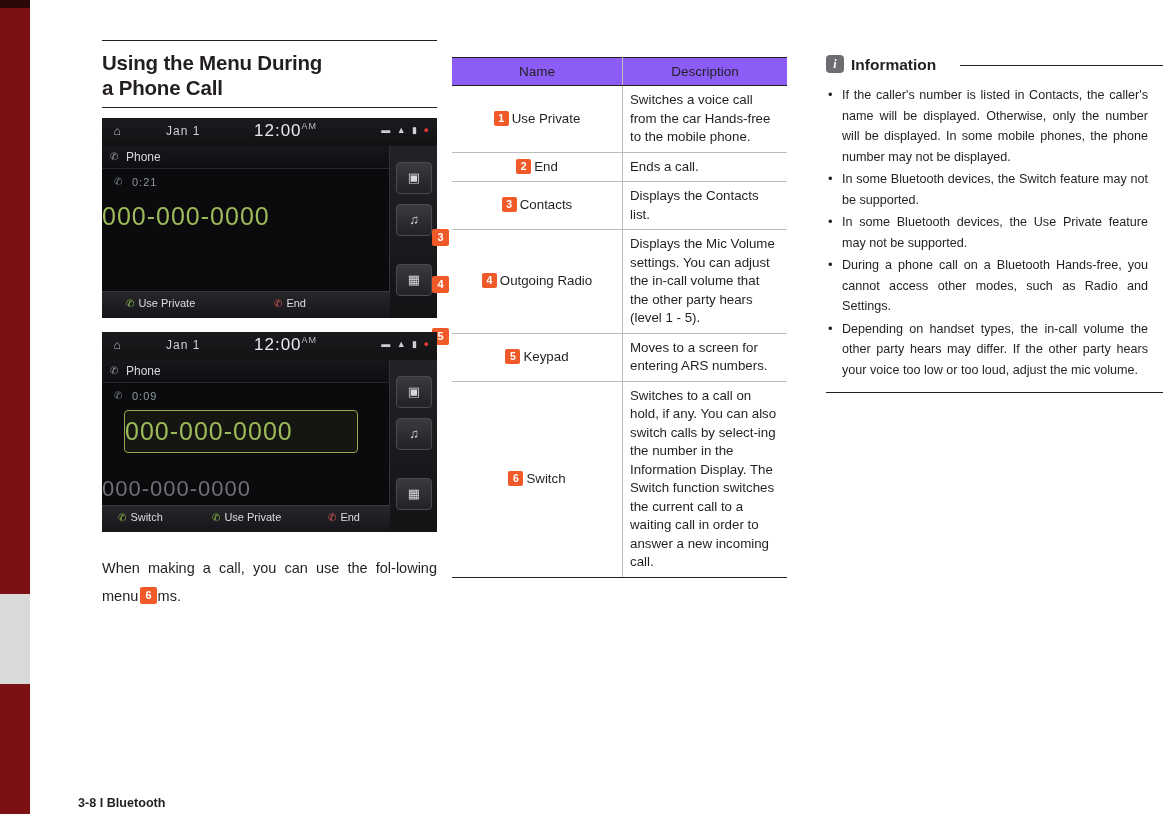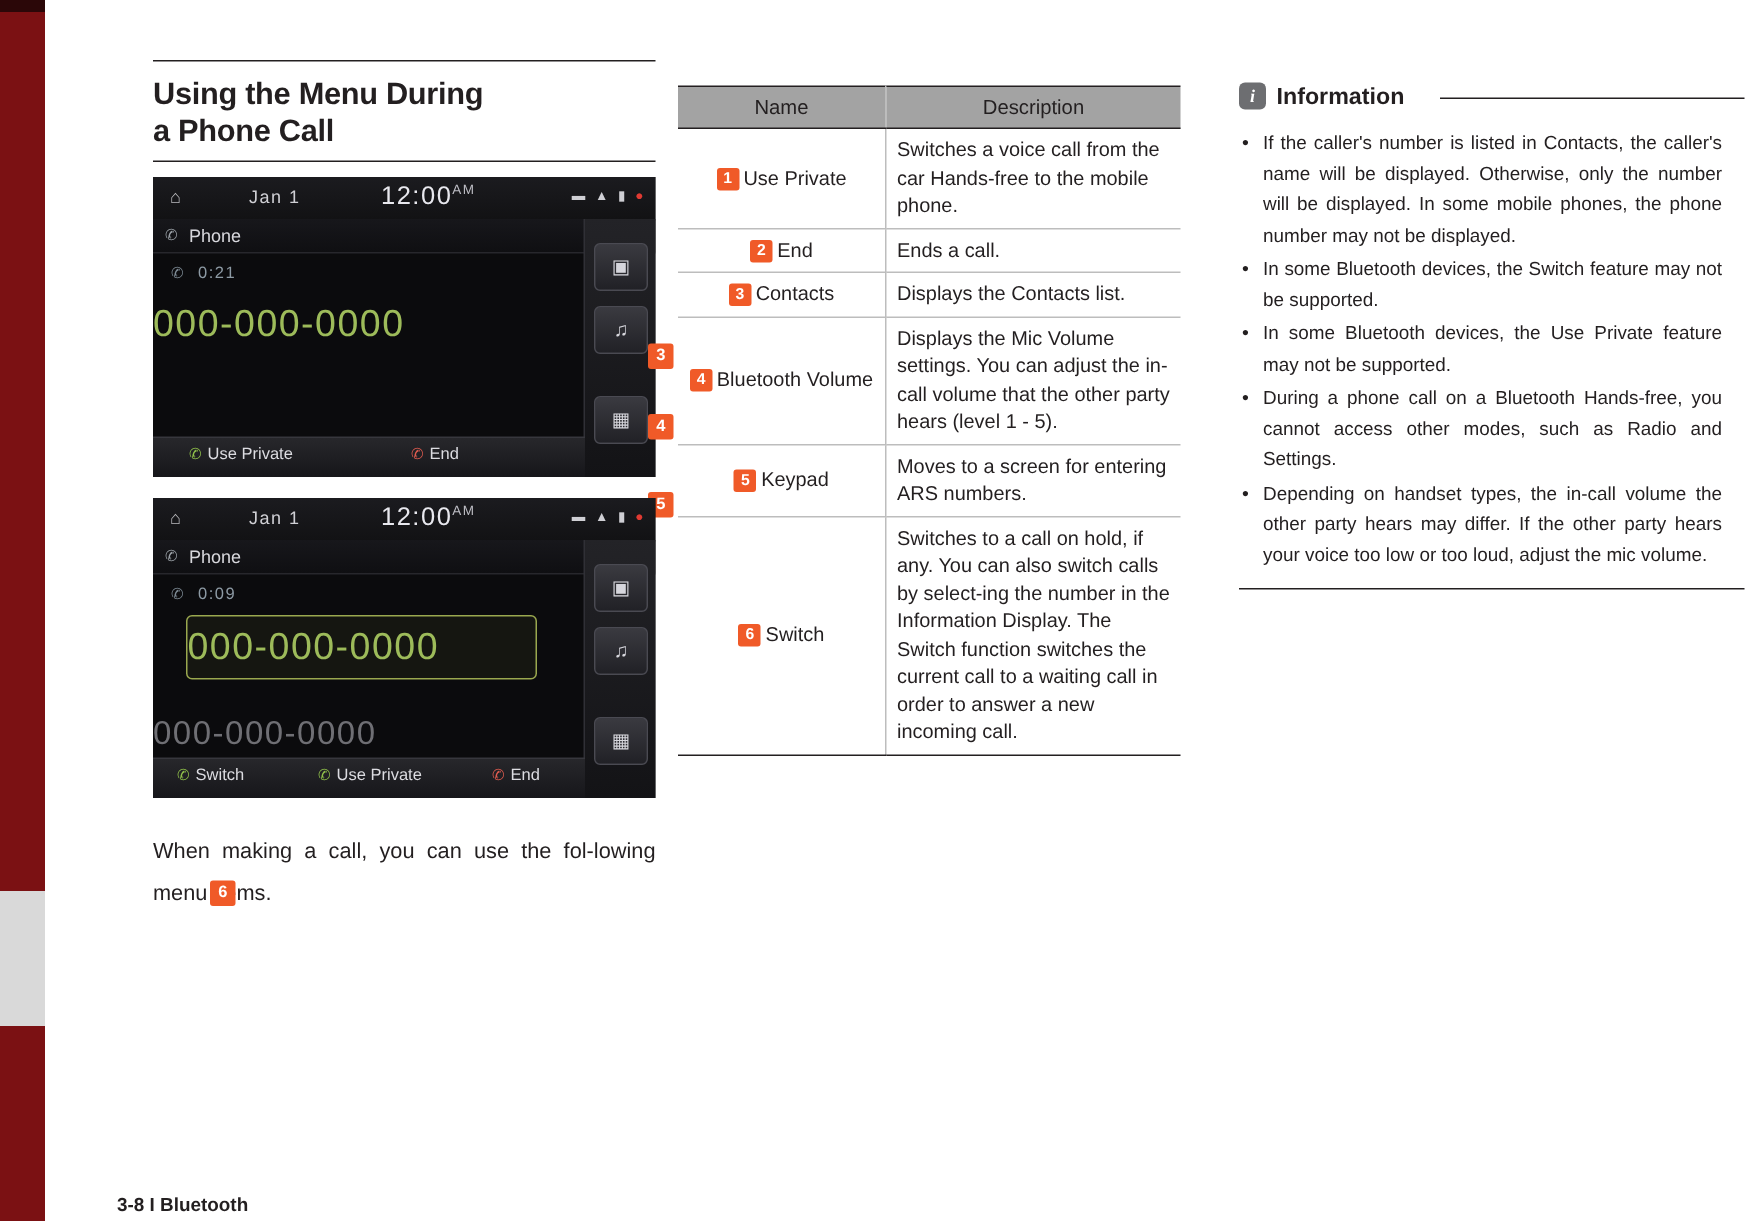--- a/index.html
+++ b/index.html
@@ -127,22 +127,22 @@
 
   .bodytext{
     margin-top:22px;width:335px;font-size:14.5px;line-height:28px;
     text-align:justify;
   }
 
   
   .col2{position:absolute;left:452px;top:57px;width:335px;}
   table{border-collapse:collapse;width:335px;font-size:13.3px;}
   table th{
-    background:#a3a3a3;border-top:1px solid #231f20;border-bottom:1px solid #231f20;
-    font-weight:normal;padding:6px 4px;text-align:center;font-size:13.5px;
+    background:#8b5cf6;border-top:1px solid #231f20;border-bottom:1px solid #231f20;
+    font-weight:normal;padding:6px 20px;text-align:center;font-size:13.5px;
   }
   table th.c1{width:130px;border-right:1px solid #bdbdbd;}
   table td{
     border-bottom:1px solid #bdbdbd;padding:5px 7px;vertical-align:top;
     line-height:18.5px;
   }
   table td.name{
     width:130px;border-right:1px solid #bdbdbd;text-align:center;
     vertical-align:middle;padding:5px 4px;
   }
@@ -281,21 +281,21 @@
         </tr>
         <tr>
           <td class="name"><span class="nbadge">2</span><span>End</span></td>
           <td>Ends a call.</td>
         </tr>
         <tr>
           <td class="name"><span class="nbadge">3</span><span>Contacts</span></td>
           <td>Displays the Contacts list.</td>
         </tr>
         <tr>
-          <td class="name"><span class="nbadge">4</span><span>Bluetooth Volume</span></td>
+          <td class="name"><span class="nbadge">4</span><span>Outgoing Radio</span></td>
           <td>Displays the Mic Volume settings. You can adjust the in-call volume that the other party hears (level 1 - 5).</td>
         </tr>
         <tr>
           <td class="name"><span class="nbadge">5</span><span>Keypad</span></td>
           <td>Moves to a screen for entering ARS numbers.</td>
         </tr>
         <tr>
           <td class="name"><span class="nbadge">6</span><span>Switch</span></td>
           <td>Switches to a call on hold, if any. You can also switch calls by select-ing the number in the Information Display. The Switch function switches the current call to a waiting call in order to answer a new incoming call.</td>
         </tr>

